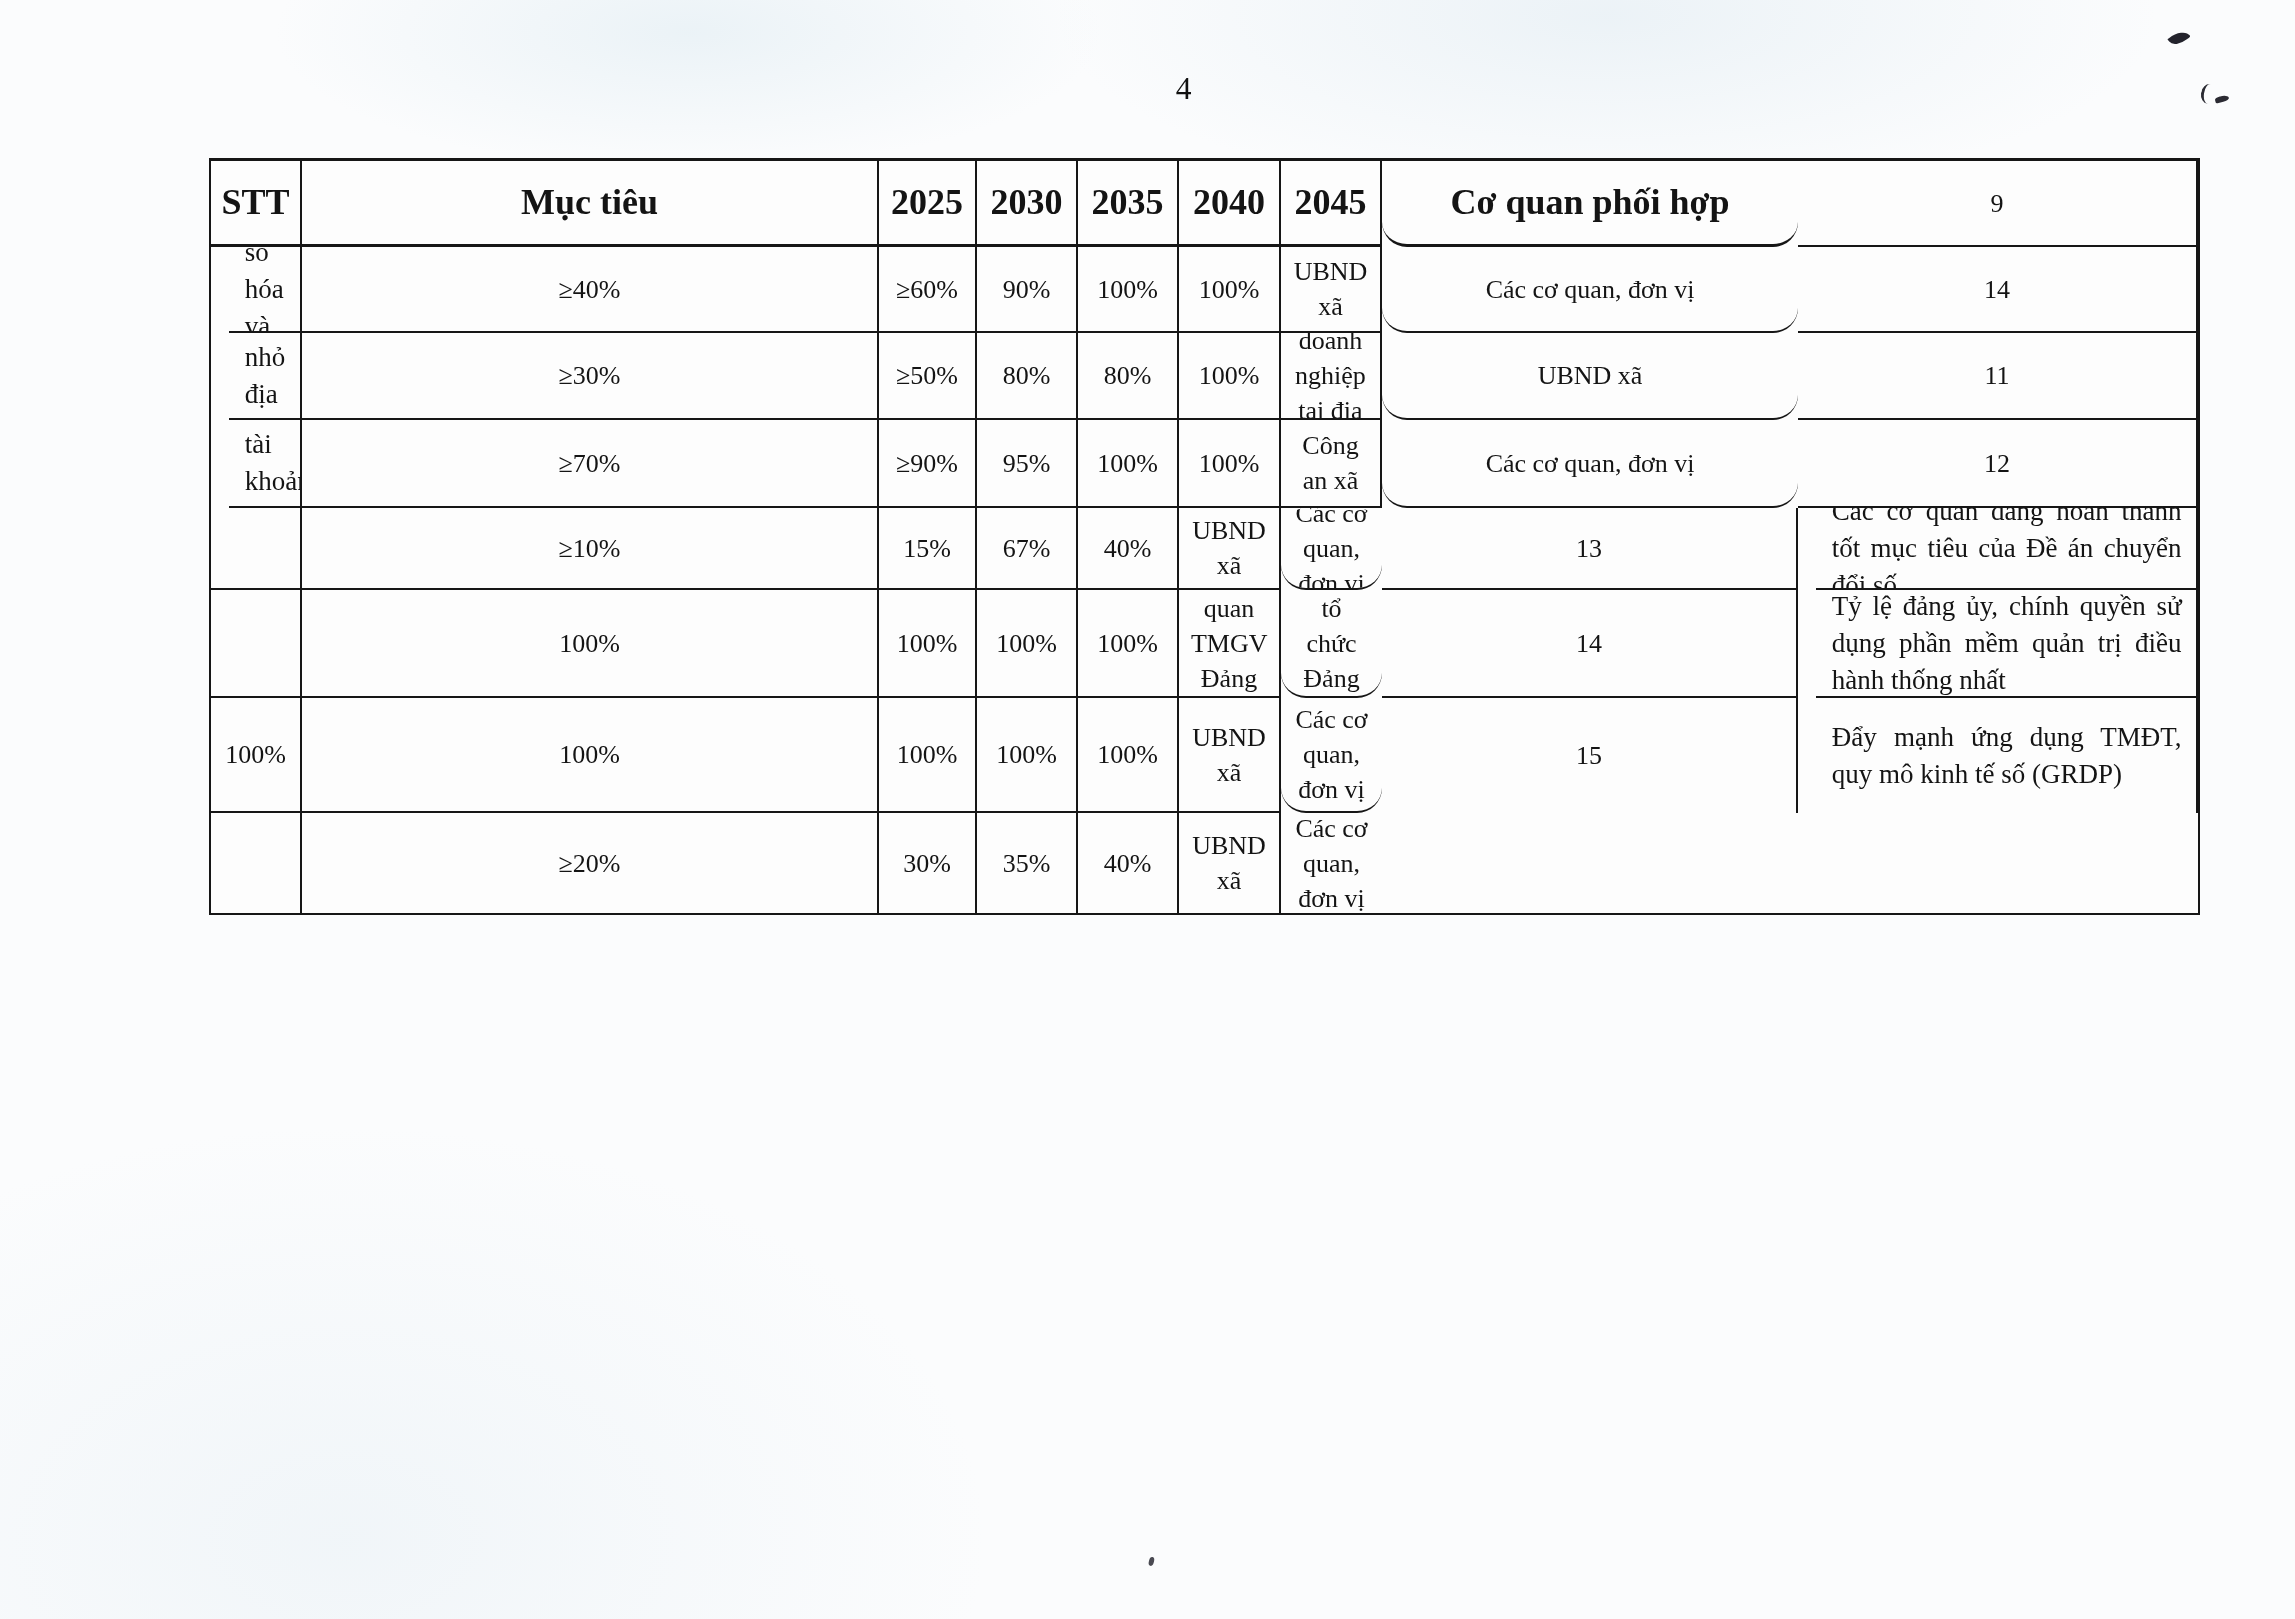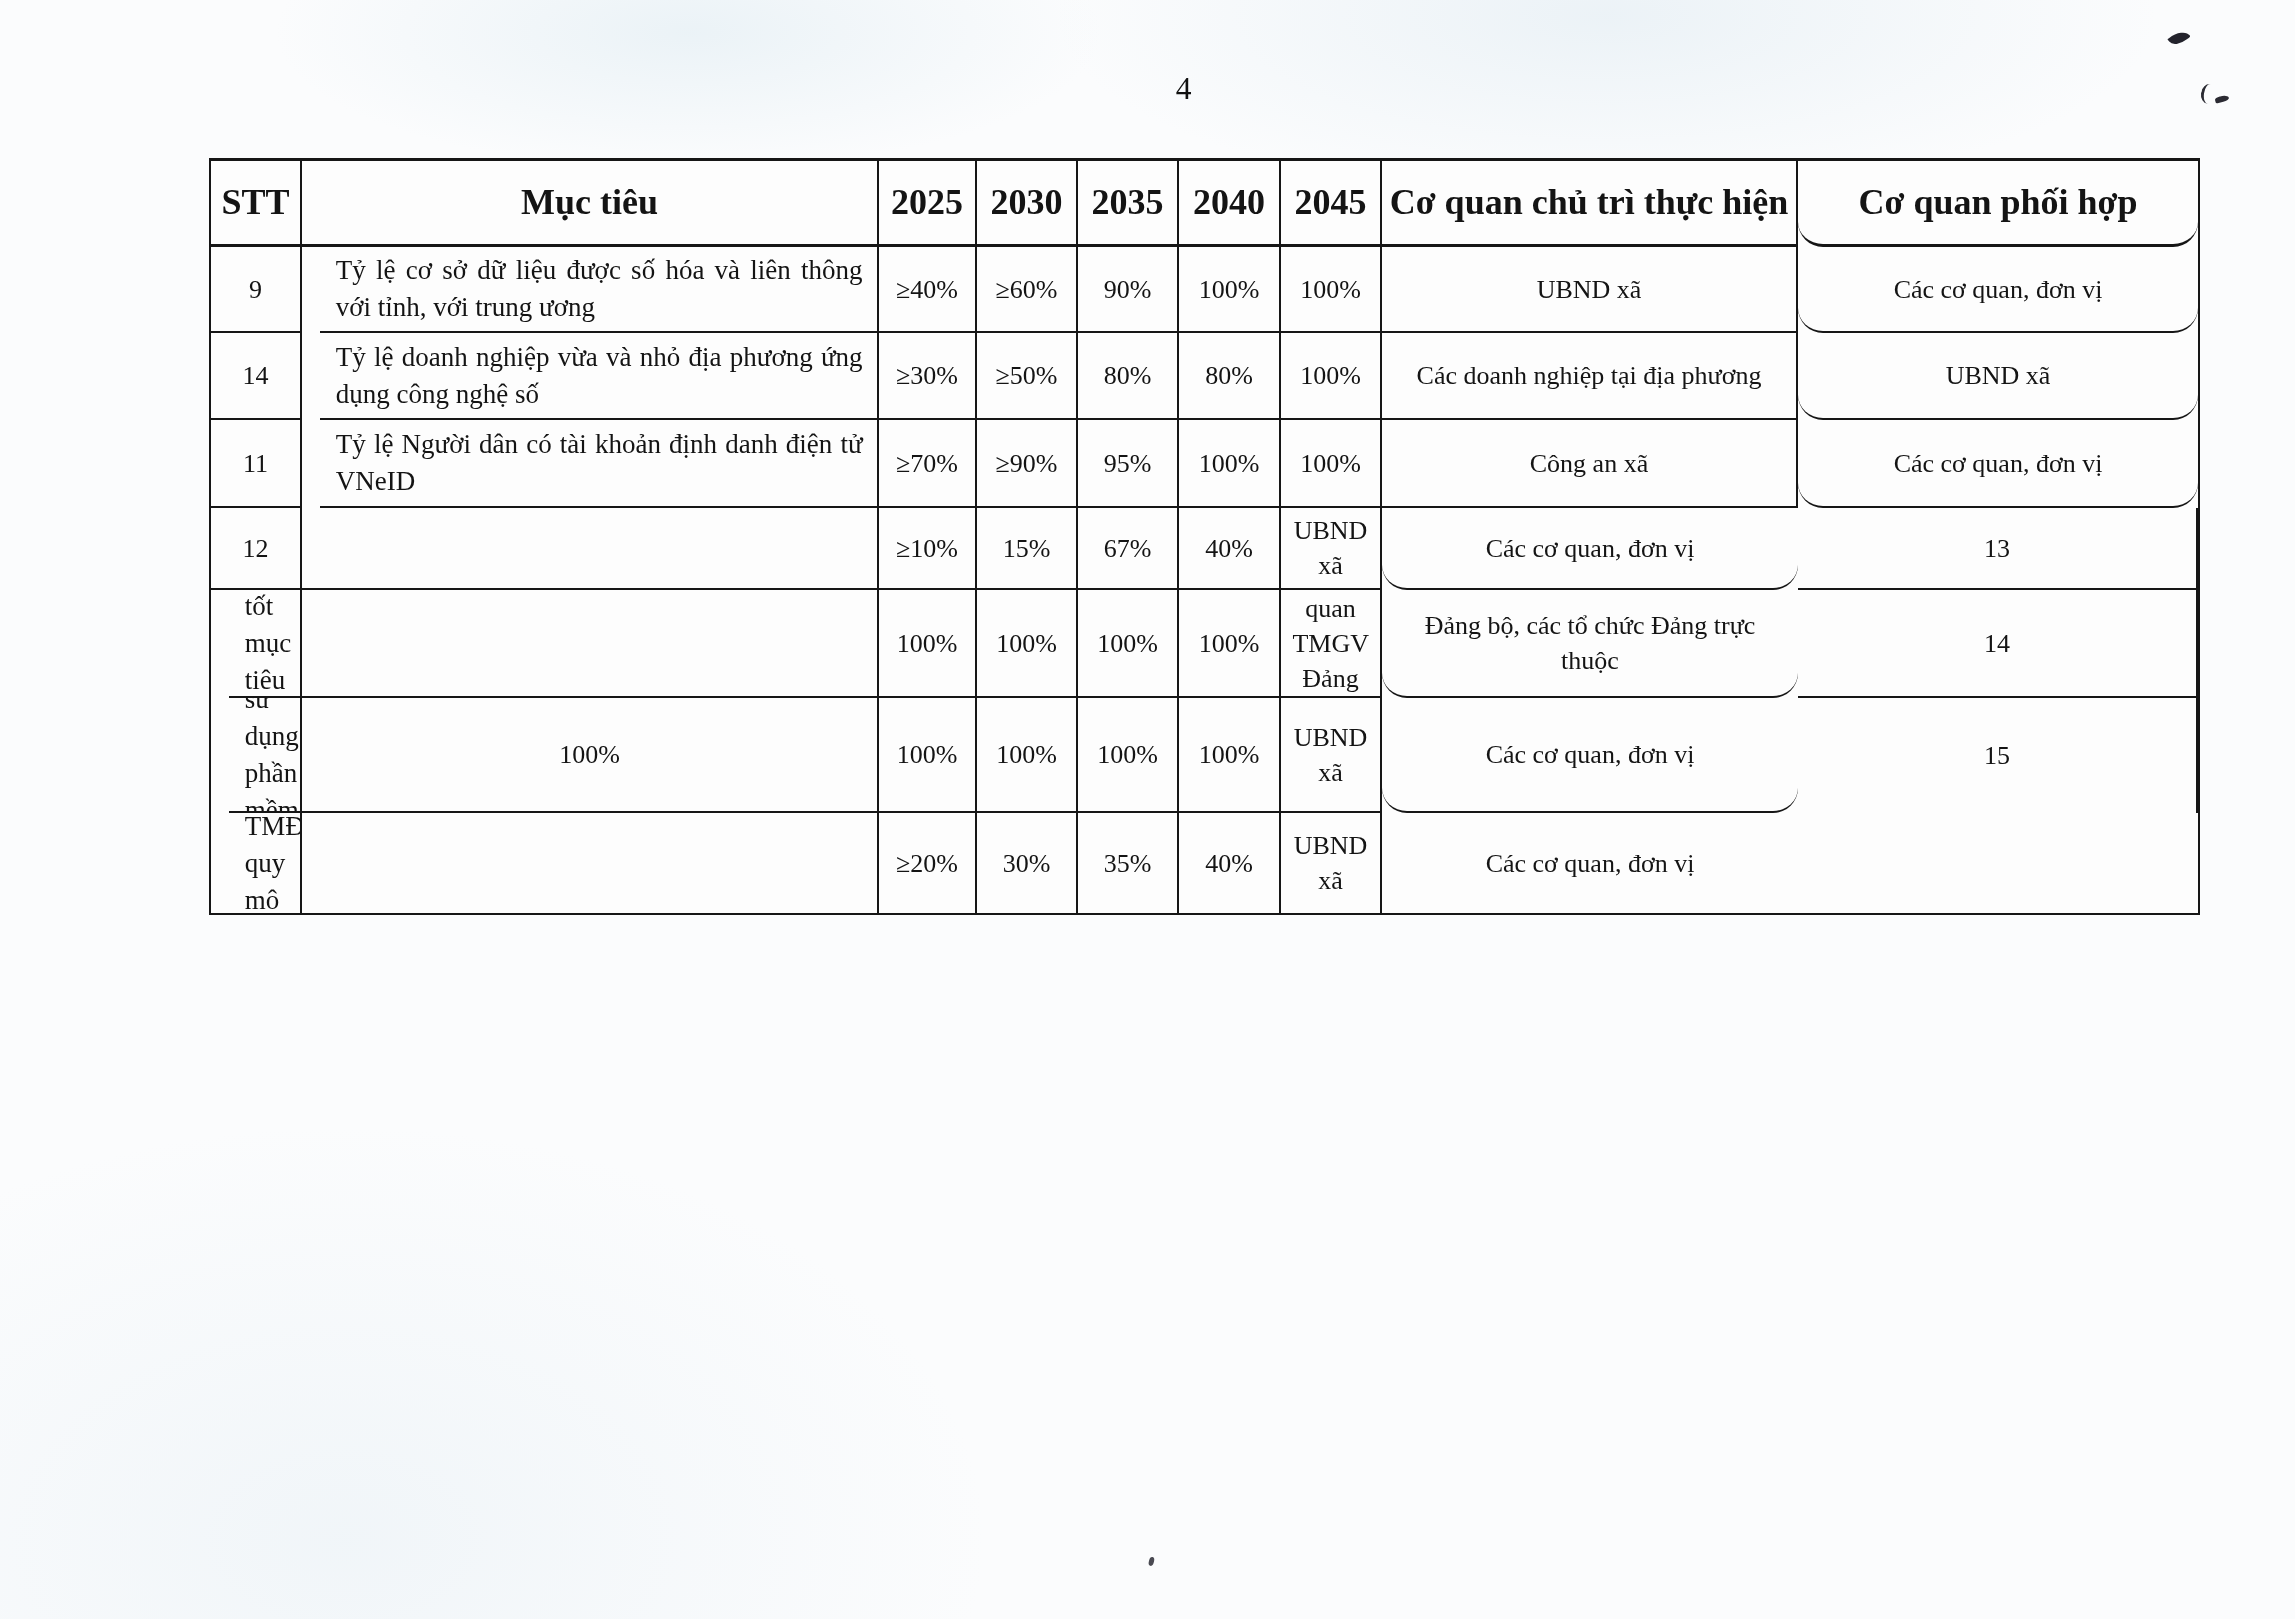--- a/index.html
+++ b/index.html
@@ -90,21 +90,20 @@
 
 <div class="doc-table">
 
   <div class="cell th">STT</div>
   <div class="cell th">Mục tiêu</div>
   <div class="cell th">2025</div>
   <div class="cell th">2030</div>
   <div class="cell th">2035</div>
   <div class="cell th">2040</div>
   <div class="cell th">2045</div>
-  <div class="cell th">Cơ quan chủ trì thực hiện</div>
   <div class="cell th last-col">Cơ quan phối hợp</div>
 
   <div class="cell">9</div>
   <div class="cell c-muc">
       <span class="jt">Tỷ lệ cơ sở dữ liệu được số hóa và liên thông với tỉnh, với trung ương</span>
     </div>
   <div class="cell">≥40%</div>
   <div class="cell">≥60%</div>
   <div class="cell">90%</div>
   <div class="cell">100%</div>

